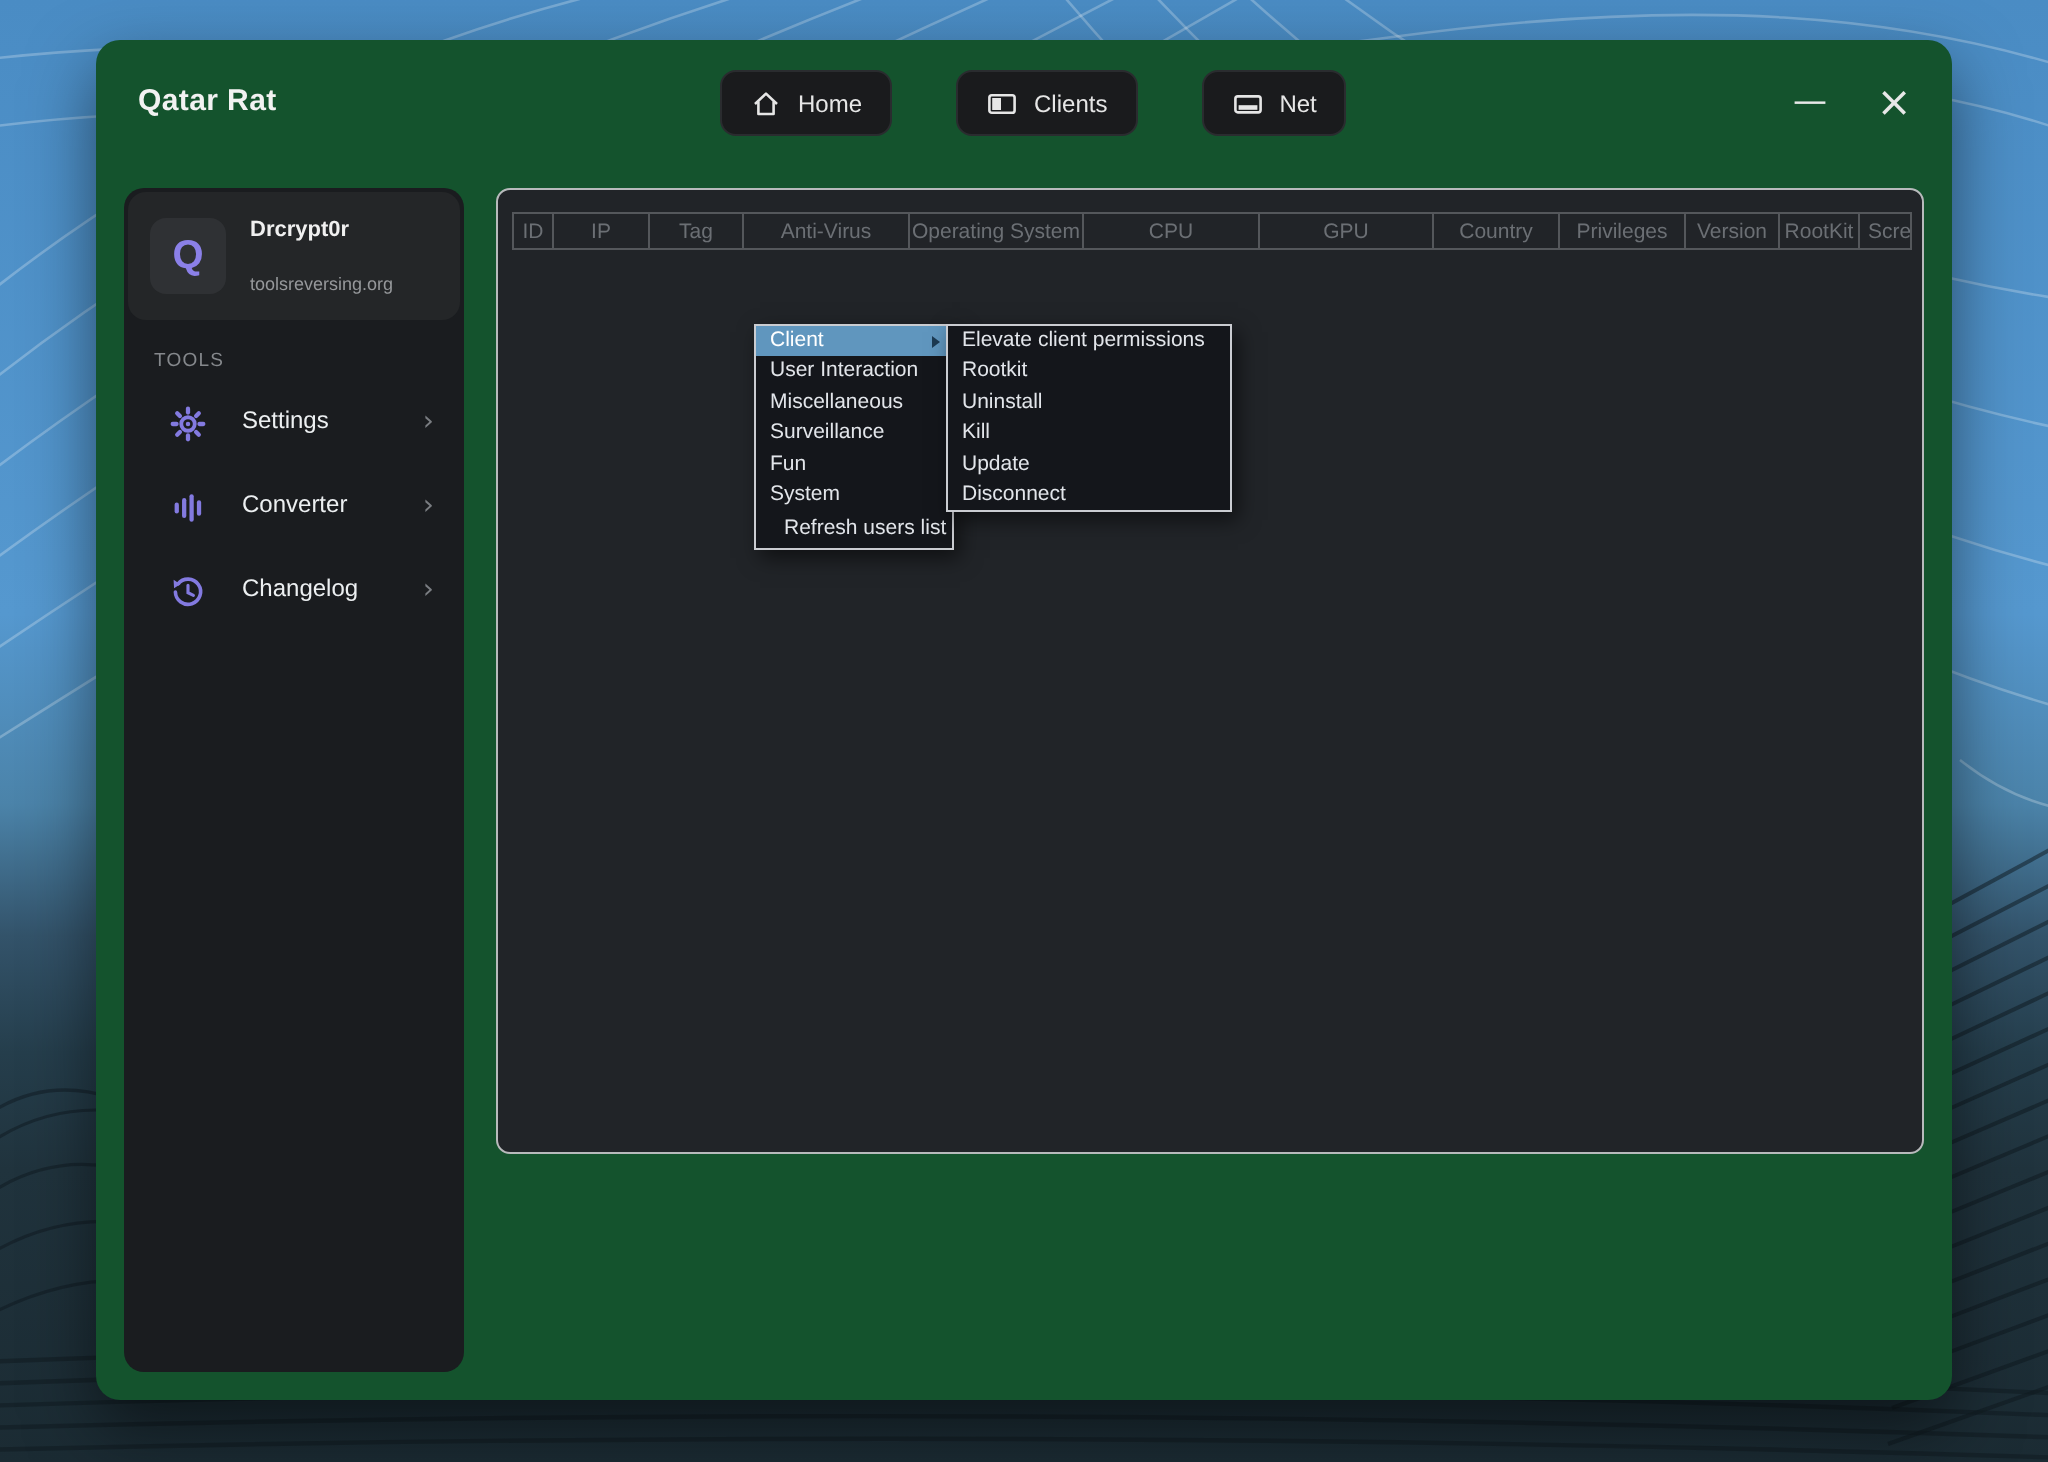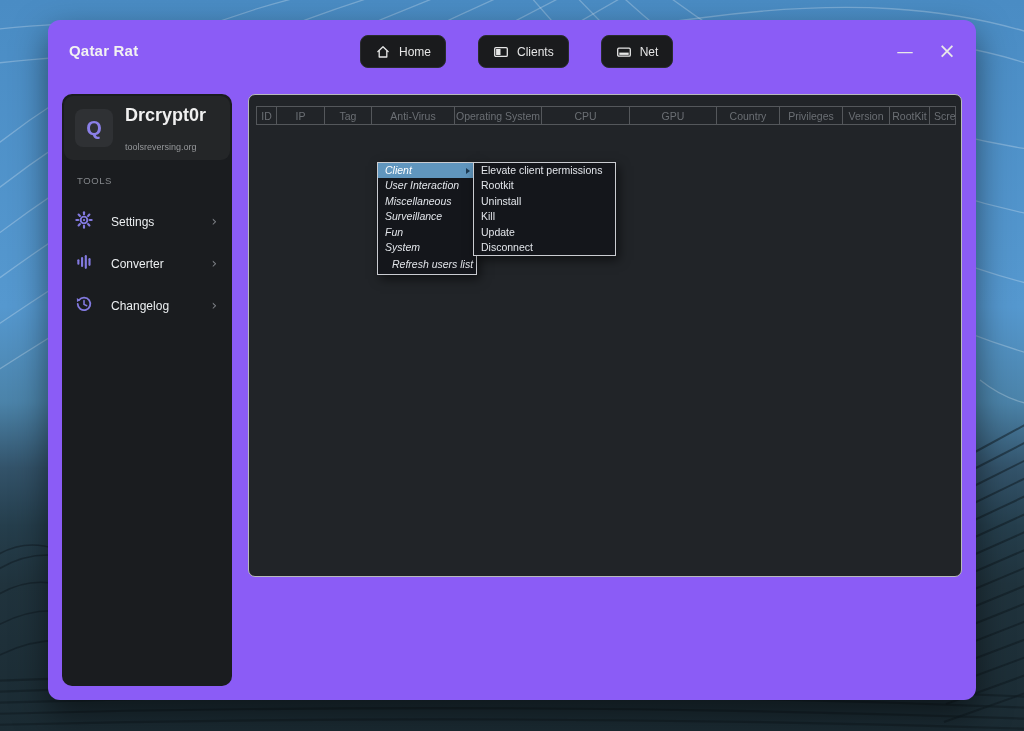--- a/index.html
+++ b/index.html
@@ -3,21 +3,21 @@
 <meta charset="utf-8">
 <style>
   * { margin:0; padding:0; box-sizing:border-box; }
   html,body { width:1024px; height:731px; overflow:hidden; font-family:"Liberation Sans", sans-serif; cursor:default; }
 
   
   .wallpaper { position:absolute; inset:0; z-index:0; }
 
   
   .window { position:absolute; left:48px; top:20px; width:928px; height:680px;
-    background:#8b5cf6; border-radius:12px; z-index:1;
+    background:#14532d; border-radius:12px; z-index:1;
     box-shadow:0 14px 34px rgba(0,0,0,.5); }
 
   
   .titlebar { position:absolute; left:0; top:0; width:100%; height:62px; }
   .app-title { position:absolute; left:21px; top:22px; font-size:15px; font-weight:bold; color:#f2f2f2; letter-spacing:.2px; }
   .nav { position:absolute; left:312px; top:15px; display:flex; gap:32px; }
   .nav-btn { display:flex; align-items:center; gap:8px; height:33px; padding:0 14px;
     background:#1a1b1d; border:1px solid #2a2c2f; border-radius:8px; color:#e6e6e6;
     font-size:12px; font-family:"Liberation Sans", sans-serif; cursor:pointer; }
   .nav-ic { display:flex; width:16px; height:16px; }
@@ -27,24 +27,24 @@
 
   
   .sidebar { position:absolute; left:14px; top:74px; width:170px; height:592px;
     background:#1a1c1f; border-radius:10px; }
   .profile { position:absolute; left:2px; top:2px; right:2px; height:64px;
     background:#242628; border-radius:9px; display:flex; align-items:center; padding:0 11px; cursor:pointer; }
   .avatar { width:38px; height:38px; background:#2f3134; border-radius:8px;
     display:flex; align-items:center; justify-content:center; flex:none; }
   .avatar span { color:#8b80e8; font-size:20px; font-weight:bold; }
   .pinfo { margin-left:12px; overflow:hidden; }
-  .pname { color:#f0f0f0; font-size:18px; font-weight:bold; }
+  .pname { color:#f0f0f0; font-size:11px; font-weight:bold; }
   .psub { color:#96989b; font-size:9px; margin-top:16px; }
   .section-label { position:absolute; left:15px; top:81px; color:#85888c; font-size:9.5px; letter-spacing:.6px; }
-  .side-item { position:absolute; left:0; right:2px; height:26px; display:flex; align-items:flex-end;
+  .side-item { position:absolute; left:10px; right:2px; height:26px; display:flex; align-items:flex-start;
     padding:0 13px; cursor:pointer; border-radius:6px; }
   .side-item .side-ic { width:18px; height:18px; display:flex; flex:none; }
   .side-item .side-label { color:#eceff1; font-size:12px; margin-left:18px; flex:1; }
   .chev { color:#7a7d82; font-size:14px; font-family:"DejaVu Sans", sans-serif; }
   .version-card { position:absolute; left:4px; right:4px; bottom:41px; height:38px;
     background:#242628; border-radius:8px; display:flex; align-items:center; justify-content:center;
     color:#aeb0b3; font-size:11px; }
 
   
   .main { position:absolute; left:200px; top:74px; width:714px; height:483px;
@@ -52,21 +52,21 @@
   .thead { position:absolute; left:7px; right:5px; top:11px; height:19px;
     border:1px solid #54575b; display:flex; }
   .th { height:100%; display:flex; align-items:center; justify-content:center;
     color:#6b6f74; font-size:10.5px; border-right:1px solid #54575b; overflow:hidden;
     white-space:nowrap; cursor:pointer; }
   .th:last-child { border-right:none; flex:1; justify-content:flex-start; padding-left:4px; }
 
   
   .menu { position:absolute; background:#14161b; border:1px solid #caccd1; z-index:5;
     box-shadow:3px 4px 10px rgba(0,0,0,.55); }
-  .menu-ctx { left:377px; top:162px; width:100px;font-style:italic; }
+  .menu-ctx { left:377px; top:162px; width:100px; }
   .menu-sub { left:473px; top:162px; width:143px; z-index:6; }
   .mi { height:15.4px; line-height:15.4px; padding-left:7px; color:#e2e5ea; font-size:10.5px;
     white-space:nowrap; cursor:pointer; display:flex; align-items:center; }
   .mi-label { flex:1; }
   .mi.hl { background:#6096be; color:#ffffff; }
   .mi .sub-arrow { width:0; height:0; border-left:4px solid #1c3a52; border-top:3.5px solid transparent;
     border-bottom:3.5px solid transparent; margin-right:6px; }
   .mi.refresh { padding-left:14px; height:18.5px; line-height:18.5px; }
 
   svg.ic { width:100%; height:100%; }

